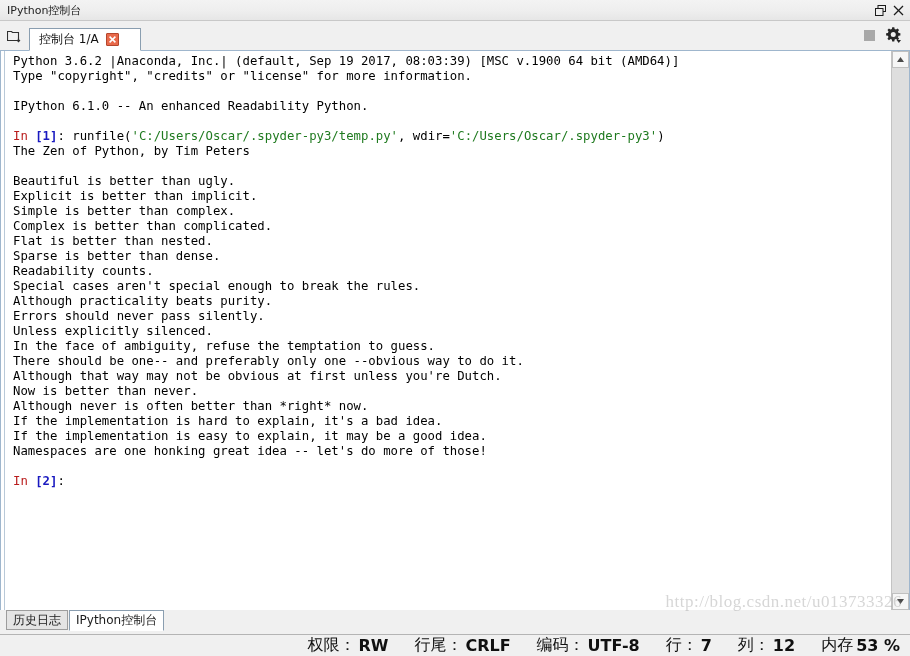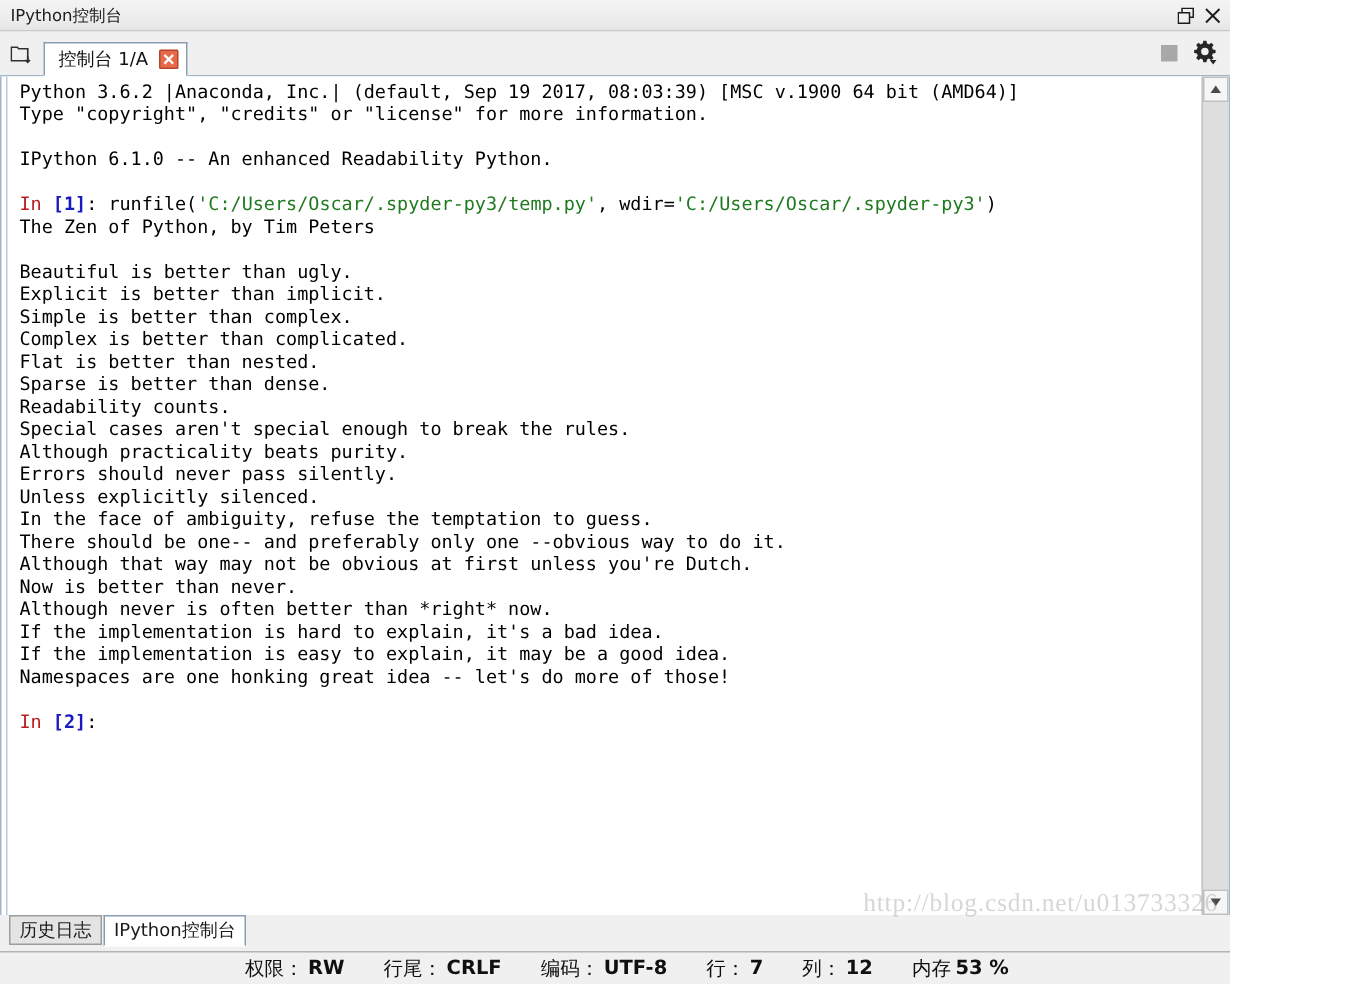--- a/index.html
+++ b/index.html
@@ -10,21 +10,21 @@
   body {
     width: 910px;
     height: 656px;
     overflow: hidden;
     font-family: "Liberation Sans", sans-serif;
     font-size: 12px;
     color: #000;
   }
   .app {
     position: relative;
-    width: 820px;
+    width: 910px;
     height: 656px;
     background: #f0f0f0;
     box-sizing: border-box;
     display: flex;
     flex-direction: column;
   }
 
   
   .titlebar {
     height: 21px;
@@ -75,21 +75,21 @@
     justify-content: center;
     margin-bottom: 1px;
   }
   .console-tab {
     height: 23px;
     background: #ffffff;
     border: 1px solid #8a9eb0;
     border-bottom: 1px solid #ffffff;
     display: flex;
     align-items: center;
-    padding: 0 5px 0 9px;
+    padding: 0 21px 0 9px;
     box-sizing: border-box;
     margin-left: 3px;
     position: relative;
     top: 1px;
   }
   .console-tab .label {
     font-family: "DejaVu Sans", sans-serif;
     font-size: 12px;
     color: #111;
     white-space: nowrap;
@@ -209,26 +209,26 @@
     height: 21px;
   }
 
   
   .statusbar {
     height: 22px;
     background: #f0f0f0;
     border-top: 1px solid #b4b4b4;
     display: flex;
     align-items: center;
-    justify-content: center;
+    justify-content: flex-end;
     padding-right: 10px;
     box-sizing: border-box;
     flex: none;
     font-family: "DejaVu Sans", sans-serif;
-    font-size: 13px;
+    font-size: 16px;
     color: #101010;
     position: relative;
   }
   .st-item {
     display: flex;
     align-items: center;
     margin-left: 26px;
     white-space: nowrap;
   }
   .st-item .k { margin-right: 3px; }

